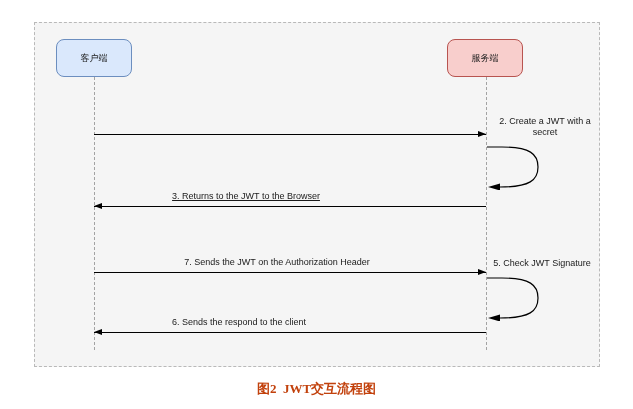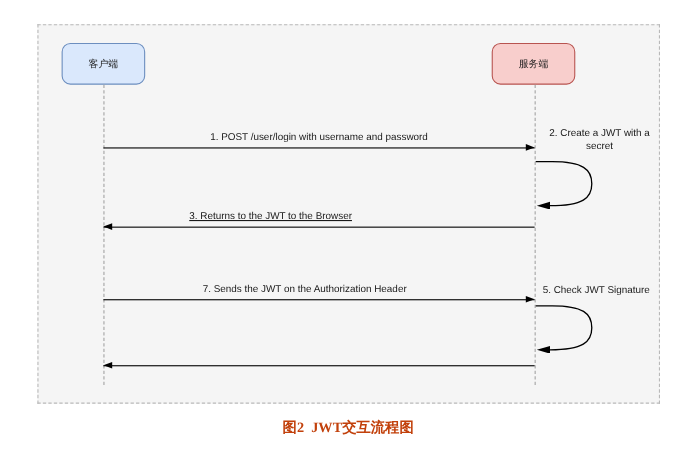--- a/index.html
+++ b/index.html
@@ -113,21 +113,20 @@
   <div class="actor-box" id="actor-client">
     <span>客户端</span>
   </div>
   <div class="actor-box" id="actor-server">
     <span>服务端</span>
   </div>
 
   <div class="lifeline" id="lifeline-client"></div>
   <div class="lifeline" id="lifeline-server"></div>
 
-  <div class="msg-label" style="left:94px; top:119px; width:392px;">1. POST /user/login with username and password</div>
   <div class="msg-line" style="left:94px; top:134px; width:392px;"></div>
   <div class="head-right" style="left:478px; top:131px;"></div>
 
   <div class="msg-label" style="left:489px; top:116px; width:112px;">2. Create a JWT with a secret</div>
   <svg class="self-loop" style="left:486px; top:144px;" viewBox="0 0 56 46">
     <path d="M 1 3 L 16 3 C 44 3 52 10 52 23 C 52 36 44 43 14 43" fill="none" stroke="#000" stroke-width="1.2"></path>
     <polygon points="14,39.5 2,43 14,46.5" fill="#000"></polygon>
   </svg>
 
   <div class="msg-label" style="left:90px; top:191px; width:312px;text-decoration:underline;">3. Returns to the JWT to the Browser</div>
@@ -137,18 +136,19 @@
   <div class="msg-label" style="left:94px; top:257px; width:366px;">7. Sends the JWT on the Authorization Header</div>
   <div class="msg-line" style="left:94px; top:272px; width:392px;"></div>
   <div class="head-right" style="left:478px; top:269px;"></div>
 
   <div class="msg-label" style="left:487px; top:258px; width:110px;text-align:center;">5. Check JWT Signature</div>
   <svg class="self-loop" style="left:486px; top:275px;" viewBox="0 0 56 46">
     <path d="M 1 3 L 16 3 C 44 3 52 10 52 23 C 52 36 44 43 14 43" fill="none" stroke="#000" stroke-width="1.2"></path>
     <polygon points="14,39.5 2,43 14,46.5" fill="#000"></polygon>
   </svg>
 
+  <div class="msg-label" style="left:94px; top:317px; width:290px;">6. Sends the respond to the client</div>
   <div class="msg-line" style="left:94px; top:332px; width:392px;"></div>
   <div class="head-left" style="left:94px; top:329px;"></div>
 
   <div id="caption">图2  JWT交互流程图</div>
 
 </div>
 
 </body></html>

